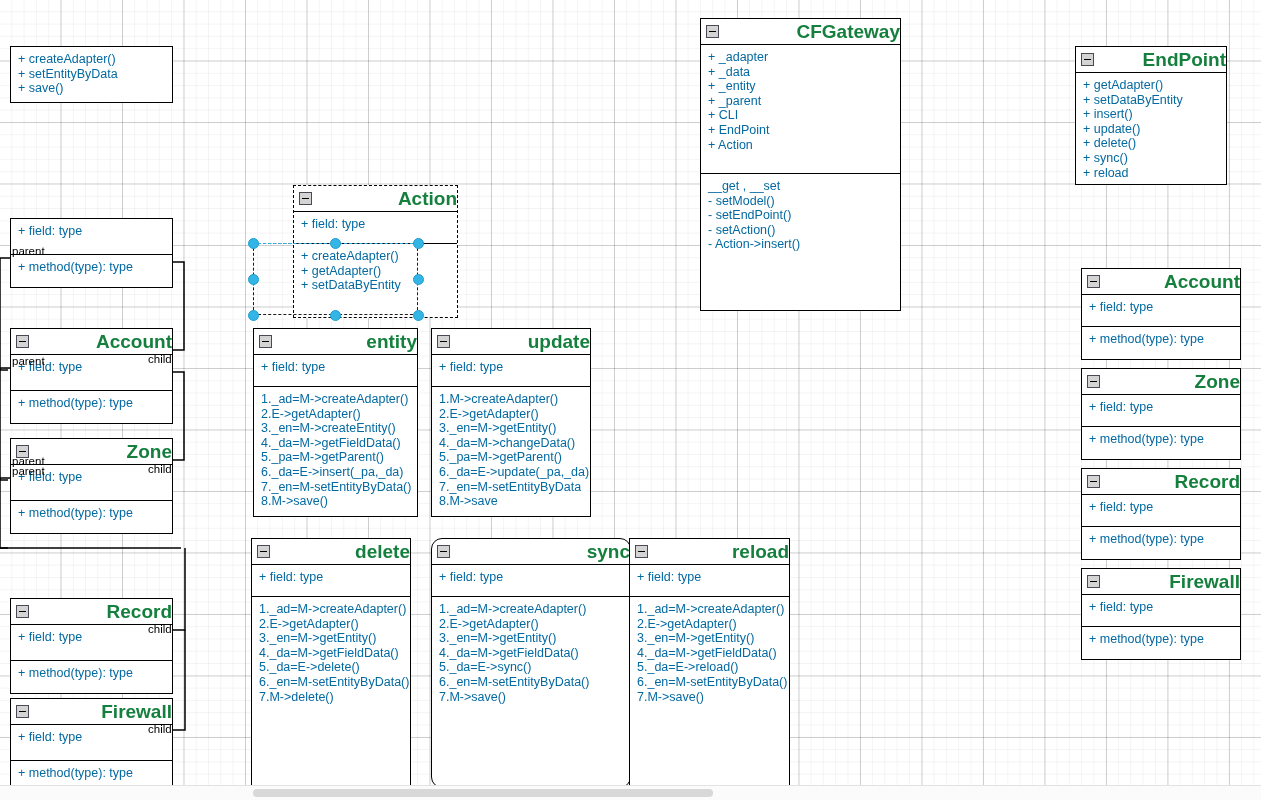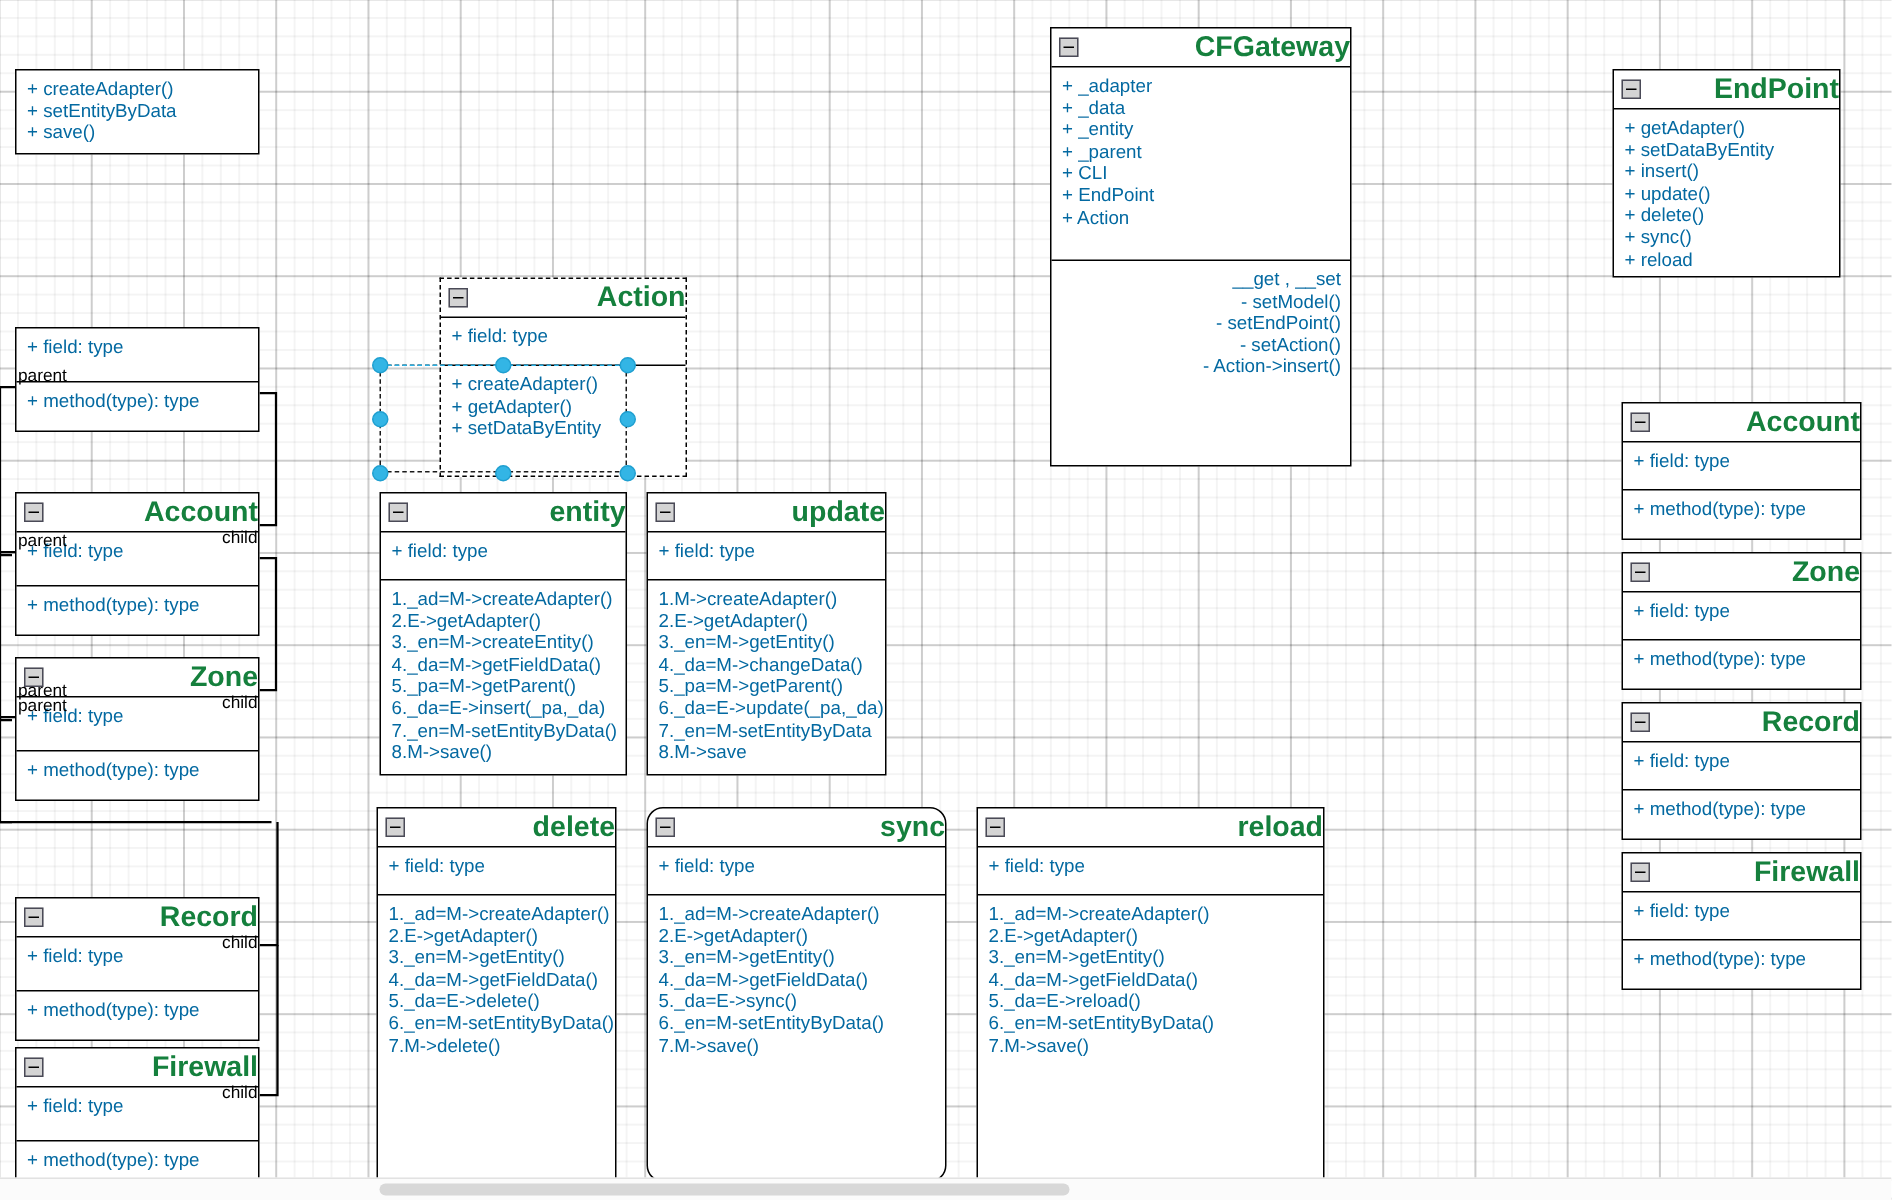--- a/index.html
+++ b/index.html
@@ -299,21 +299,21 @@
         <div class="sect" style="height: 190px;">
           <div class="ln">1._ad=M-&gt;createAdapter()</div>
           <div class="ln">2.E-&gt;getAdapter()</div>
           <div class="ln">3._en=M-&gt;getEntity()</div>
           <div class="ln">4._da=M-&gt;getFieldData()</div>
           <div class="ln">5._da=E-&gt;sync()</div>
           <div class="ln">6._en=M-setEntityByData()</div>
           <div class="ln">7.M-&gt;save()</div>
         </div>
       </div>
-      <div class="uml" style="left: 651px; top: 538px; width: 232px;">
+      <div class="uml" style="left: 629px; top: 538px; width: 161px;">
         <div class="hdr"><span class="collapse"></span><span>reload</span></div>
         <div class="sect bordered" style="height: 32px;">
           <div class="ln">+ field: type</div>
         </div>
         <div class="sect" style="height: 190px;">
           <div class="ln">1._ad=M-&gt;createAdapter()</div>
           <div class="ln">2.E-&gt;getAdapter()</div>
           <div class="ln">3._en=M-&gt;getEntity()</div>
           <div class="ln">4._da=M-&gt;getFieldData()</div>
           <div class="ln">5._da=E-&gt;reload()</div>
@@ -325,21 +325,21 @@
         <div class="hdr"><span class="collapse"></span><span>CFGateway</span></div>
         <div class="sect bordered" style="height: 129px;">
           <div class="ln">+ _adapter</div>
           <div class="ln">+ _data</div>
           <div class="ln">+ _entity</div>
           <div class="ln">+ _parent</div>
           <div class="ln">+ CLI</div>
           <div class="ln">+ EndPoint</div>
           <div class="ln">+ Action</div>
         </div>
-        <div class="sect" style="height: 136px; text-align: right;">
+        <div class="sect" style="height: 136px;">
           <div class="ln">__get , __set</div>
           <div class="ln">- setModel()</div>
           <div class="ln">- setEndPoint()</div>
           <div class="ln">- setAction()</div>
           <div class="ln">- Action-&gt;insert()</div>
         </div>
       </div>
       <div class="uml" style="left: 1075px; top: 46px; width: 152px;">
         <div class="hdr"><span class="collapse"></span><span>EndPoint</span></div>
         <div class="sect" style="height: 111px;">

